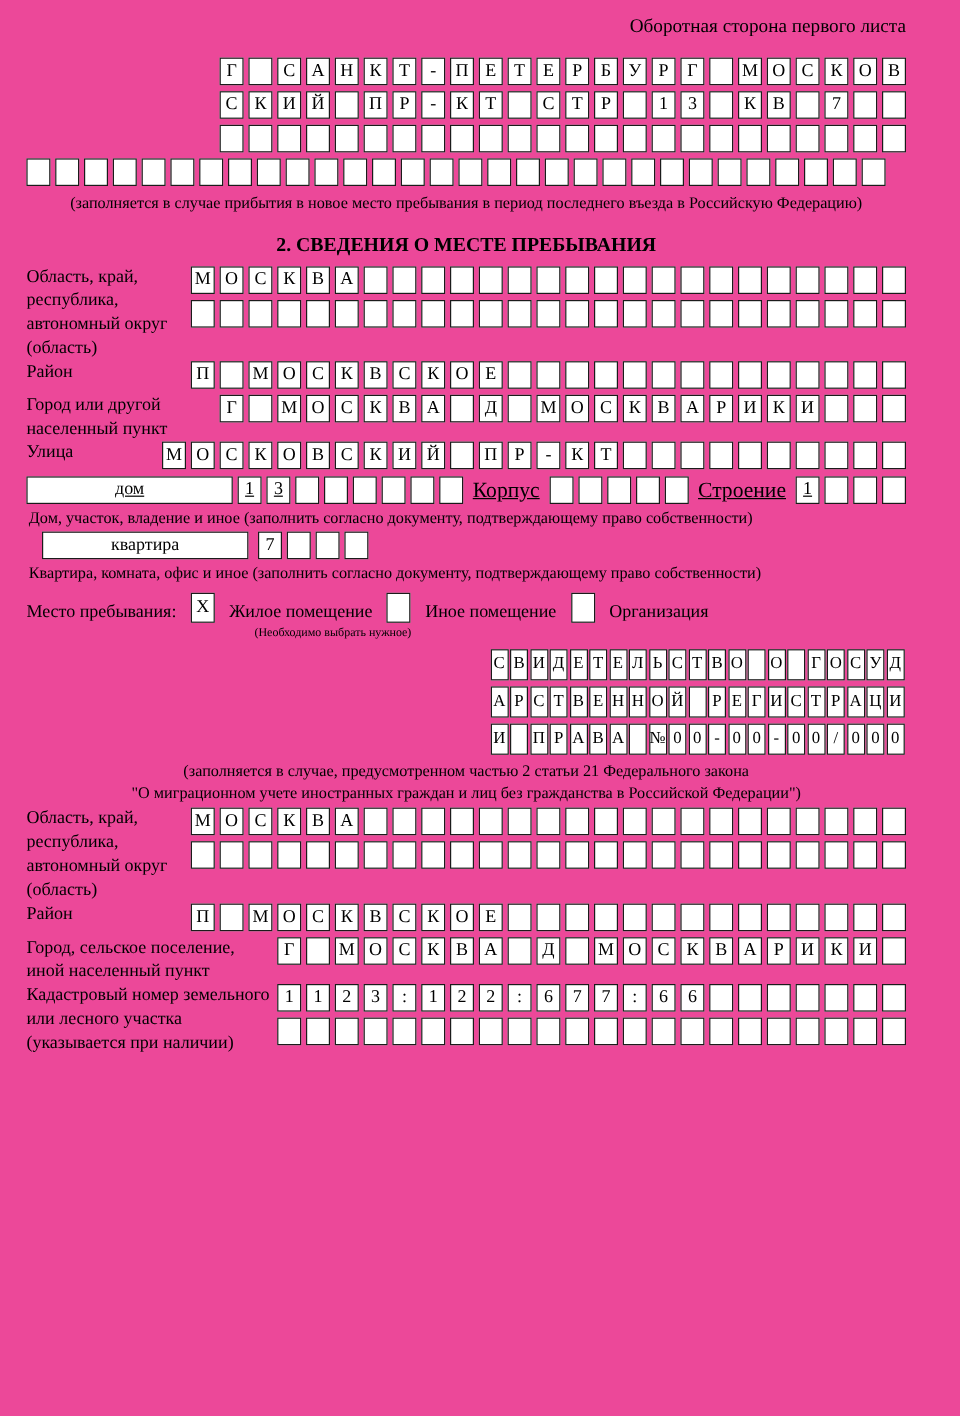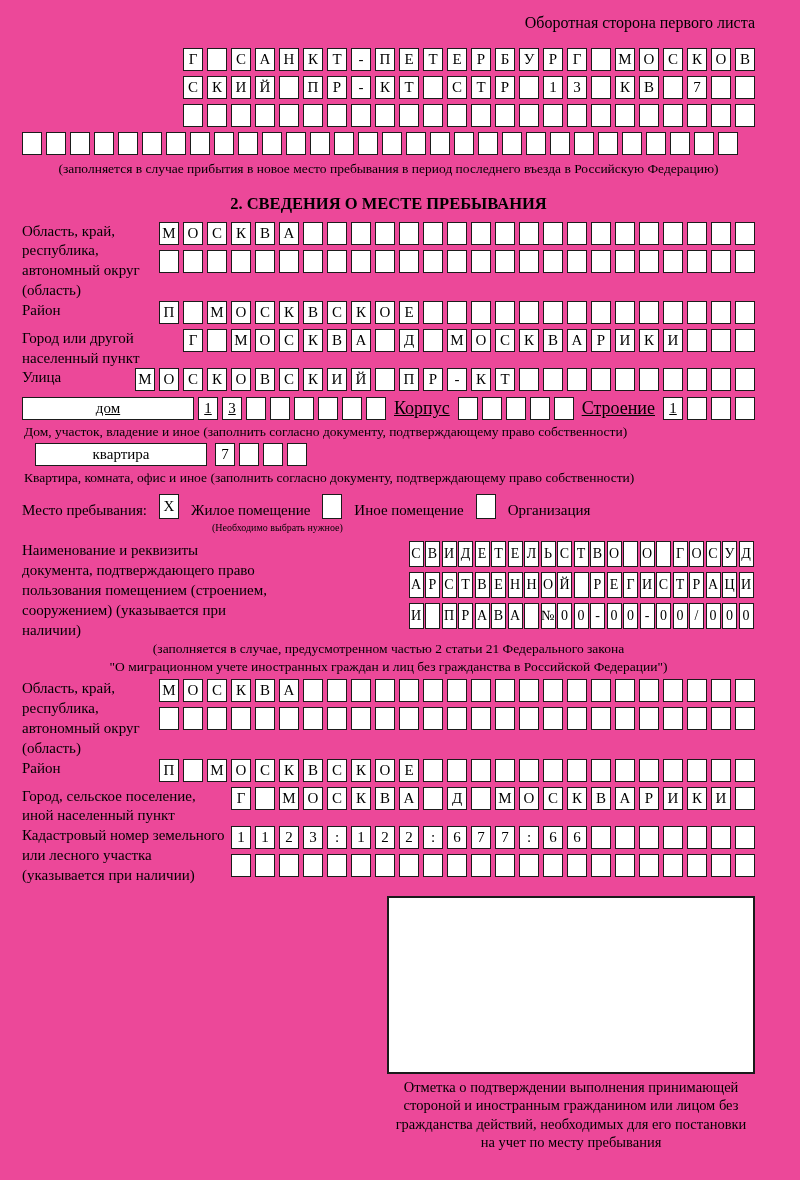--- a/index.html
+++ b/index.html
@@ -367,21 +367,20 @@
     <span class="chk">X</span>
     <span>Жилое помещение</span>
     <span class="chk"></span>
     <span>Иное помещение</span>
     <span class="chk"></span>
     <span>Организация</span>
   </div>
   <div class="staynote">(Необходимо выбрать нужное)</div>
 
   <div class="frow">
-    <div class="flabel narrow">Наименование и реквизиты документа, подтверждающего право пользования помещением (строением, сооружением) (указывается при наличии)</div>
     <div class="rows">
       <div class="cells sm">
           <span class="cell">С</span>
           <span class="cell">В</span>
           <span class="cell">И</span>
           <span class="cell">Д</span>
           <span class="cell">Е</span>
           <span class="cell">Т</span>
           <span class="cell">Е</span>
           <span class="cell">Л</span>
@@ -617,18 +616,14 @@
           <span class="cell"></span>
           <span class="cell"></span>
           <span class="cell"></span>
           <span class="cell"></span>
           <span class="cell"></span>
           <span class="cell"></span>
         </div>
     </div>
   </div>
 
-  <div class="stampcol">
-    <div class="stampbox"></div>
-    <div class="stampnote">Отметка о подтверждении выполнения принимающей стороной и иностранным гражданином или лицом без гражданства действий, необходимых для его постановки на учет по месту пребывания</div>
-  </div>
 
 </div>
 
 </body></html>

